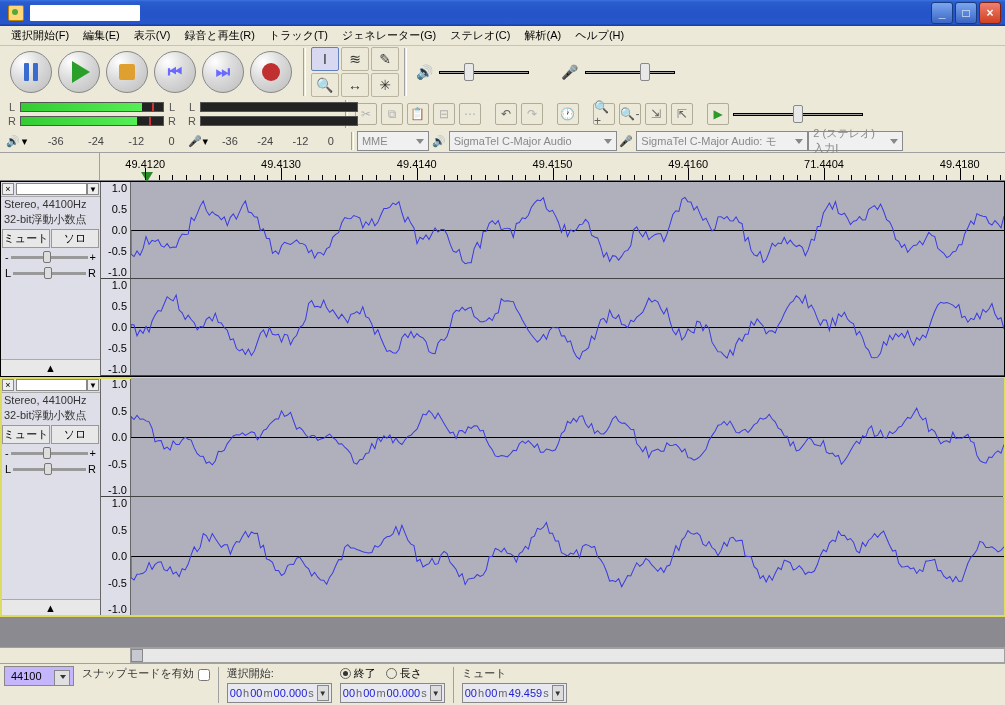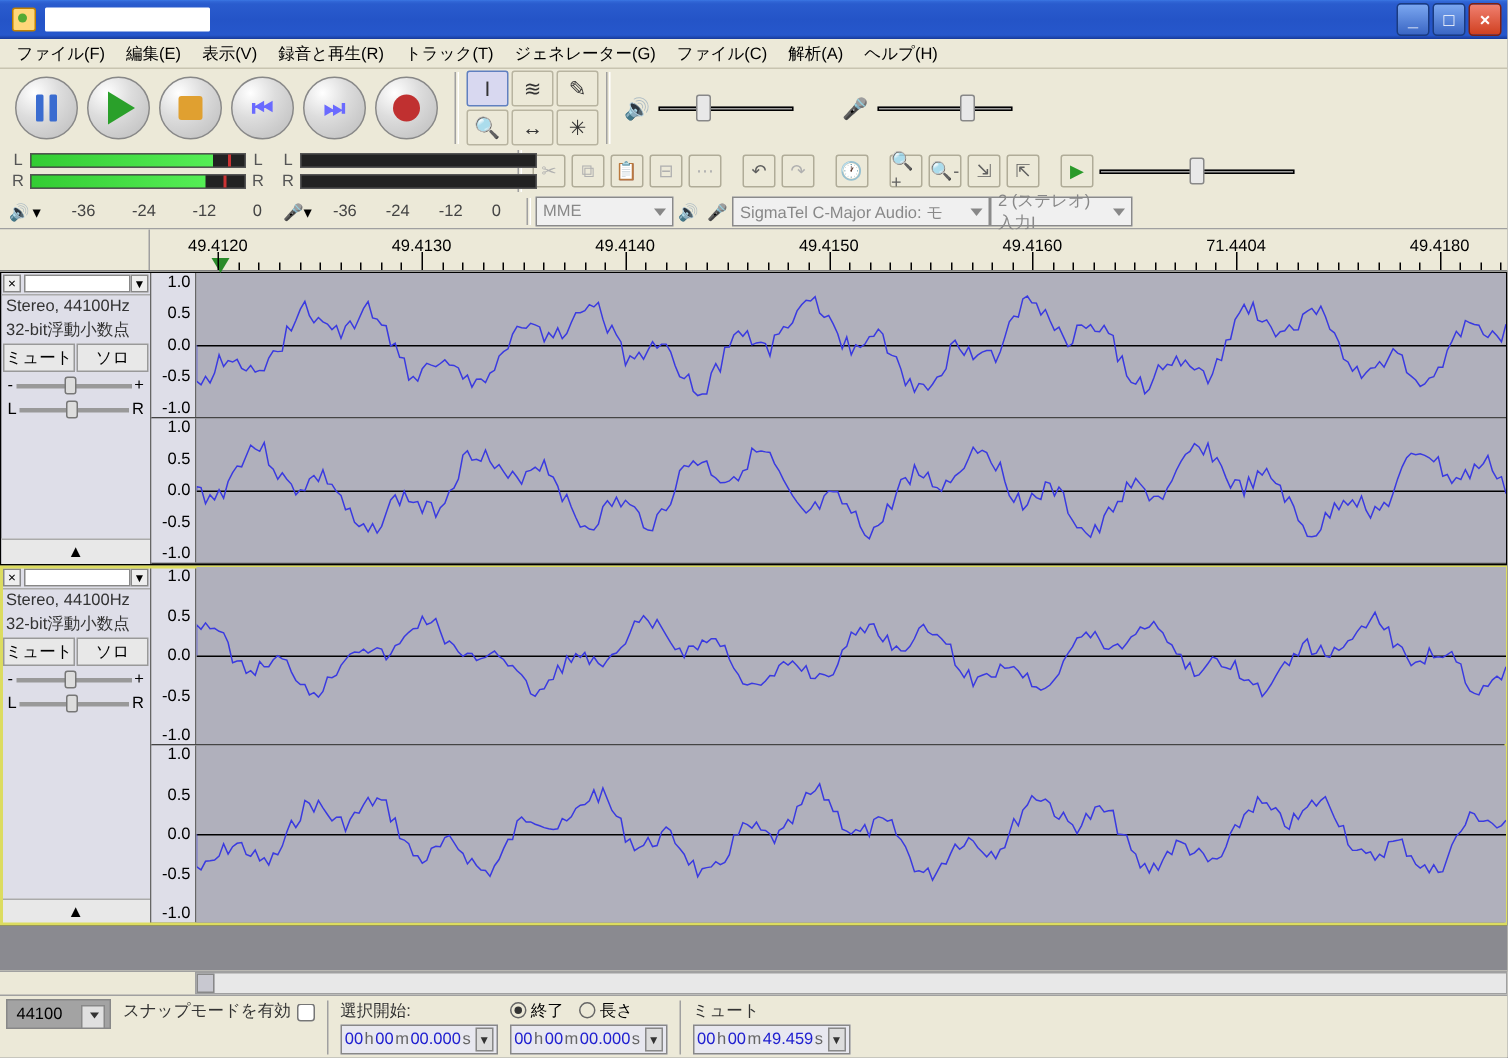--- a/index.html
+++ b/index.html
@@ -93,21 +93,21 @@
 
 .hscroll{height:16px;background:#ece9d8;border-top:1px solid #a0a0a0;display:flex;}
 .hscroll .pad{width:130px;}
 .hscroll .bar{flex:1;background:#e8e8e8;border:1px solid #a0a0a0;position:relative;}
 .hscroll .bar .thumb{position:absolute;left:0;top:0;bottom:0;width:12px;background:#c8c8d0;border:1px solid #888;}
 
 
 .status{height:42px;background:#ece9d8;border-top:1px solid #a0a0a0;display:flex;padding:2px 4px;gap:8px;align-items:flex-start;}
 .status .group{display:flex;flex-direction:column;gap:2px;}
 .status .label{font-size:11px;color:#333;}
-.status .combo{height:20px;border:1px solid #888;background:#a3a3a3;padding:0 6px 0 6px;display:flex;align-items:center;position:relative;min-width:70px;}
+.status .combo{height:20px;border:1px solid #888;background:#c4b5fd;padding:0 6px 0 6px;display:flex;align-items:center;position:relative;min-width:70px;}
 .status .combo::after{content:"";position:absolute;right:3px;top:3px;width:14px;height:14px;background:#e0e0e0;border:1px solid #888;}
 .status .combo::before{content:"";position:absolute;right:7px;top:8px;border-left:3px solid transparent;border-right:3px solid transparent;border-top:4px solid #333;z-index:1;}
 .snap{display:flex;align-items:flex-end;gap:4px;padding-bottom:2px;}
 .snap input[type=checkbox]{width:12px;height:12px;}
 .timebox{display:flex;background:#e8e8f0;border:1px solid #888;height:20px;align-items:center;font-family:"Courier New",monospace;font-size:13px;color:#2020d0;padding:0 2px;text-align:right;}
 .timebox .unit{color:#666;padding:0 1px;}
 .timebox .dd{width:12px;height:16px;background:#ddd;border:1px solid #888;margin-left:2px;display:flex;align-items:center;justify-content:center;font-size:8px;color:#333;}
 .radio{display:flex;align-items:center;gap:3px;}
 .radio .dot{width:11px;height:11px;border:1px solid #666;border-radius:50%;display:flex;align-items:center;justify-content:center;}
 .radio .dot.on::after{content:"";width:5px;height:5px;background:#333;border-radius:50%;}
@@ -119,27 +119,27 @@
 <div class="titlebar">
   <div class="appicon"></div>
   <div class="titletext"></div>
   <div class="spacer"></div>
   <div class="winbtn">_</div>
   <div class="winbtn">□</div>
   <div class="winbtn close">×</div>
 </div>
 
 <div class="menubar">
-  <div class="menuitem">ファイル(F)</div>
+  <div class="menuitem">選択開始(F)</div>
   <div class="menuitem">編集(E)</div>
   <div class="menuitem">表示(V)</div>
   <div class="menuitem">録音と再生(R)</div>
   <div class="menuitem">トラック(T)</div>
   <div class="menuitem">ジェネレーター(G)</div>
-  <div class="menuitem">ファイル(C)</div>
+  <div class="menuitem">ステレオ(C)</div>
   <div class="menuitem">解析(A)</div>
   <div class="menuitem">ヘルプ(H)</div>
 </div>
 
 <div class="toolbars">
   <div class="toolrow" style="height:52px;">
     <div class="transport">
       <div class="tbtn pause">
           <div class="sym">
             <span></span>
@@ -259,22 +259,23 @@
     </div>
     <span>🎤</span>
       <span>▾</span>
     <div class="scale" style="width:140px;">
       <span>-36</span>
       <span>-24</span>
       <span>-12</span>
       <span>0</span>
     </div>
     <div class="sep"></div>
-    <div class="dsel" style="width:92px;">MME</div>
+    <div class="dsel" style="width:72px;">MME</div>
     <span style="padding:0 3px;">🔊</span>
+    <div class="dsel" style="width:168px;">SigmaTel C-Major Audio</div>
     <span style="padding:0 3px;">🎤</span>
     <div class="dsel" style="width:172px;">SigmaTel C-Major Audio: モ</div>
     <div class="dsel" style="width:95px;">2 (ステレオ)入力I</div>
   </div>
 </div>
 
 <div class="ruler">
   <div class="spaceleft"></div>
   <div class="ticks" id="ruler-ticks">
     <div class="playhead" style="left:4.5%;"></div>

